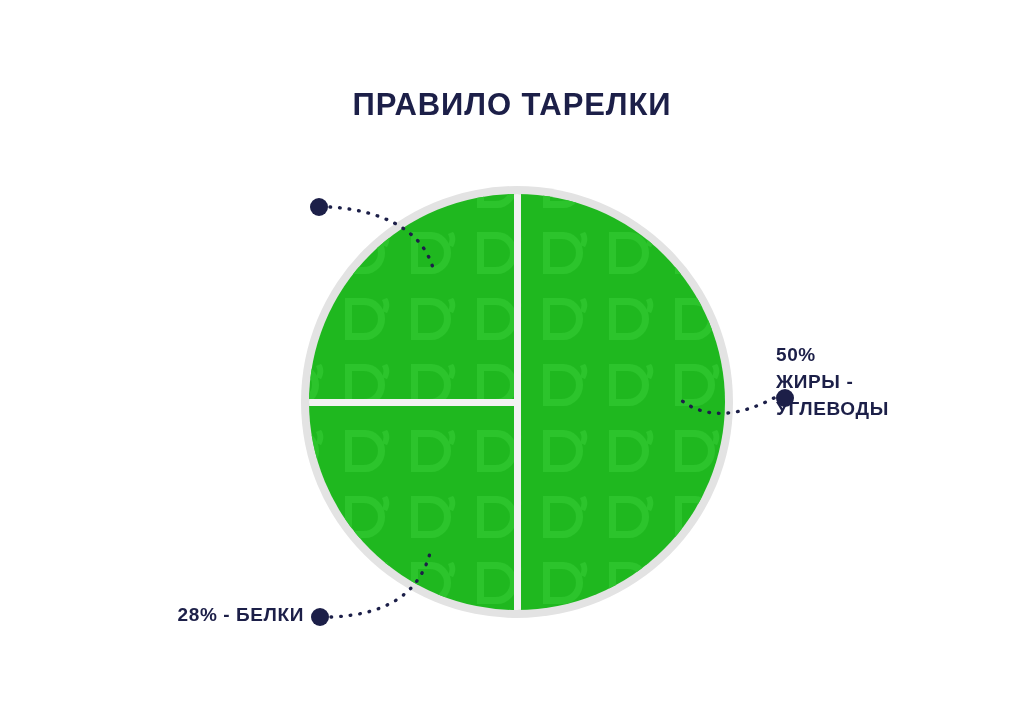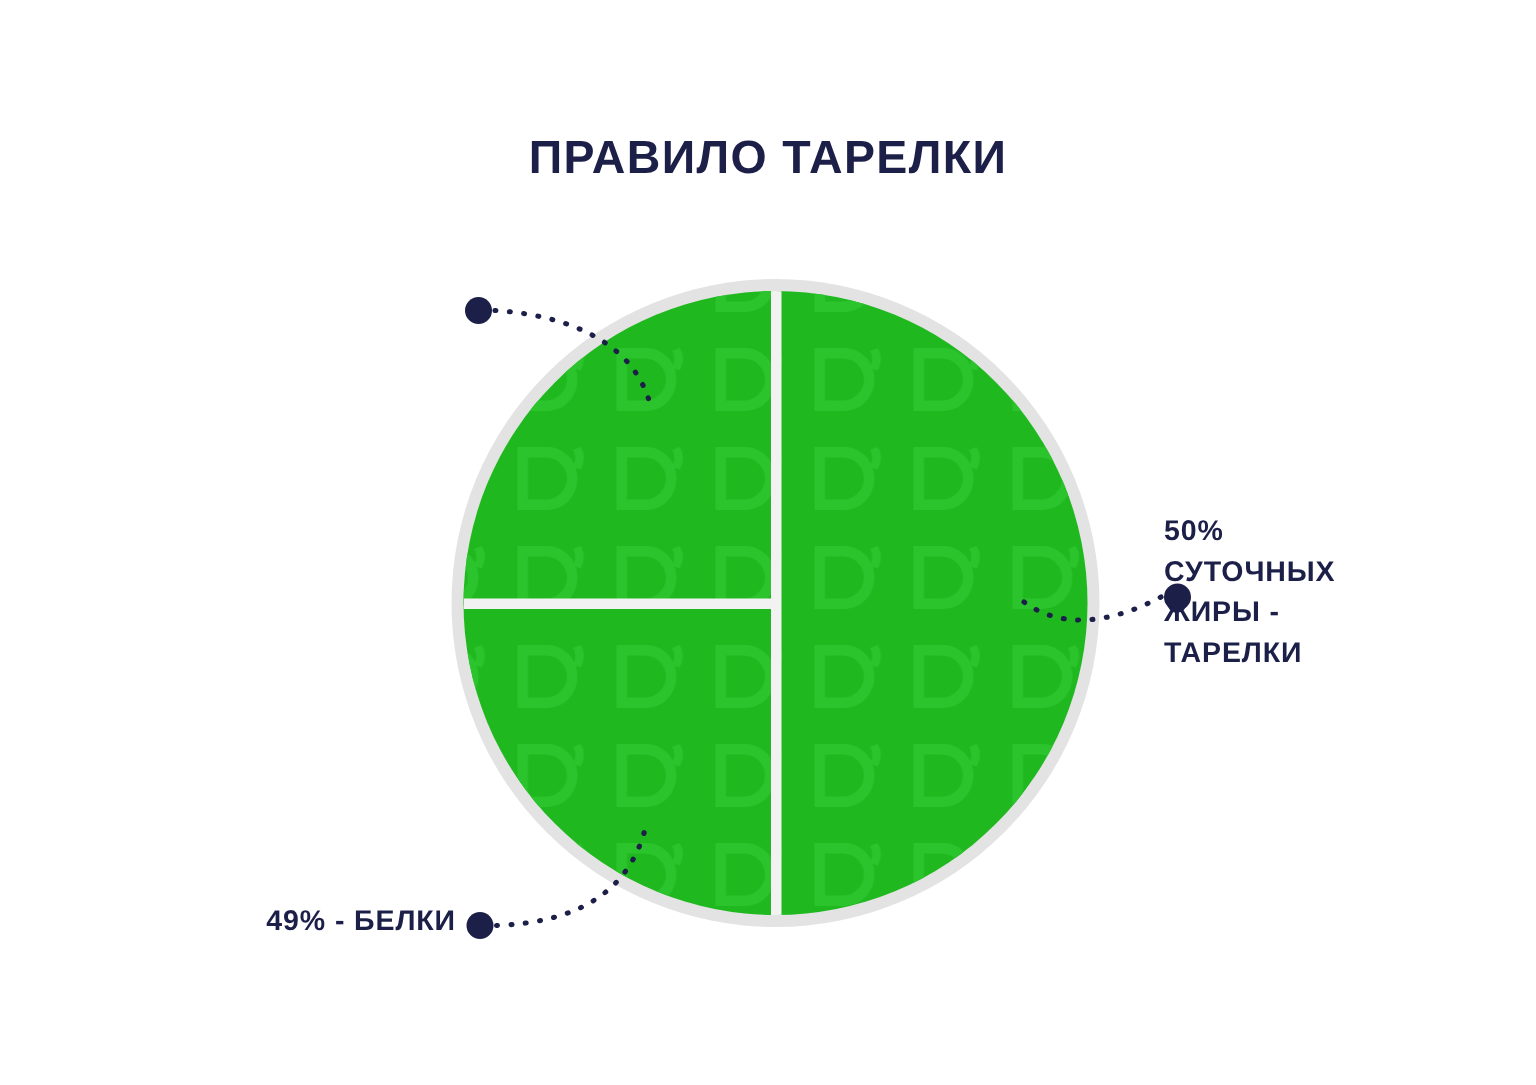--- a/index.html
+++ b/index.html
@@ -159,23 +159,22 @@
 
     <path d="M 774 398 C 740 416 706 420 681 400" fill="none" stroke="#1c1f48" stroke-width="3.4" stroke-linecap="round" stroke-dasharray="0.6 9"></path>
     <circle cx="785" cy="398" r="9" fill="#1c1f48"></circle>
 
     <path d="M 331 617 C 382 615 420 597 431 549" fill="none" stroke="#1c1f48" stroke-width="3.4" stroke-linecap="round" stroke-dasharray="0.6 9"></path>
     <circle cx="320" cy="617" r="9" fill="#1c1f48"></circle>
   </svg>
 
 
   <div class="callout callout-protein">
-    <span>49% - БЕЛКИ</span>
+    <span>28% - БЕЛКИ</span>
   </div>
 
   <div class="callout callout-carbs">
     <span class="ln">50%</span>
-    <span class="ln">СУТОЧНЫХ</span>
     <span class="ln">ЖИРЫ -</span>
-    <span class="ln">ТАРЕЛКИ</span>
+    <span class="ln">УГЛЕВОДЫ</span>
   </div>
 
 </div>
 
 </body></html>

